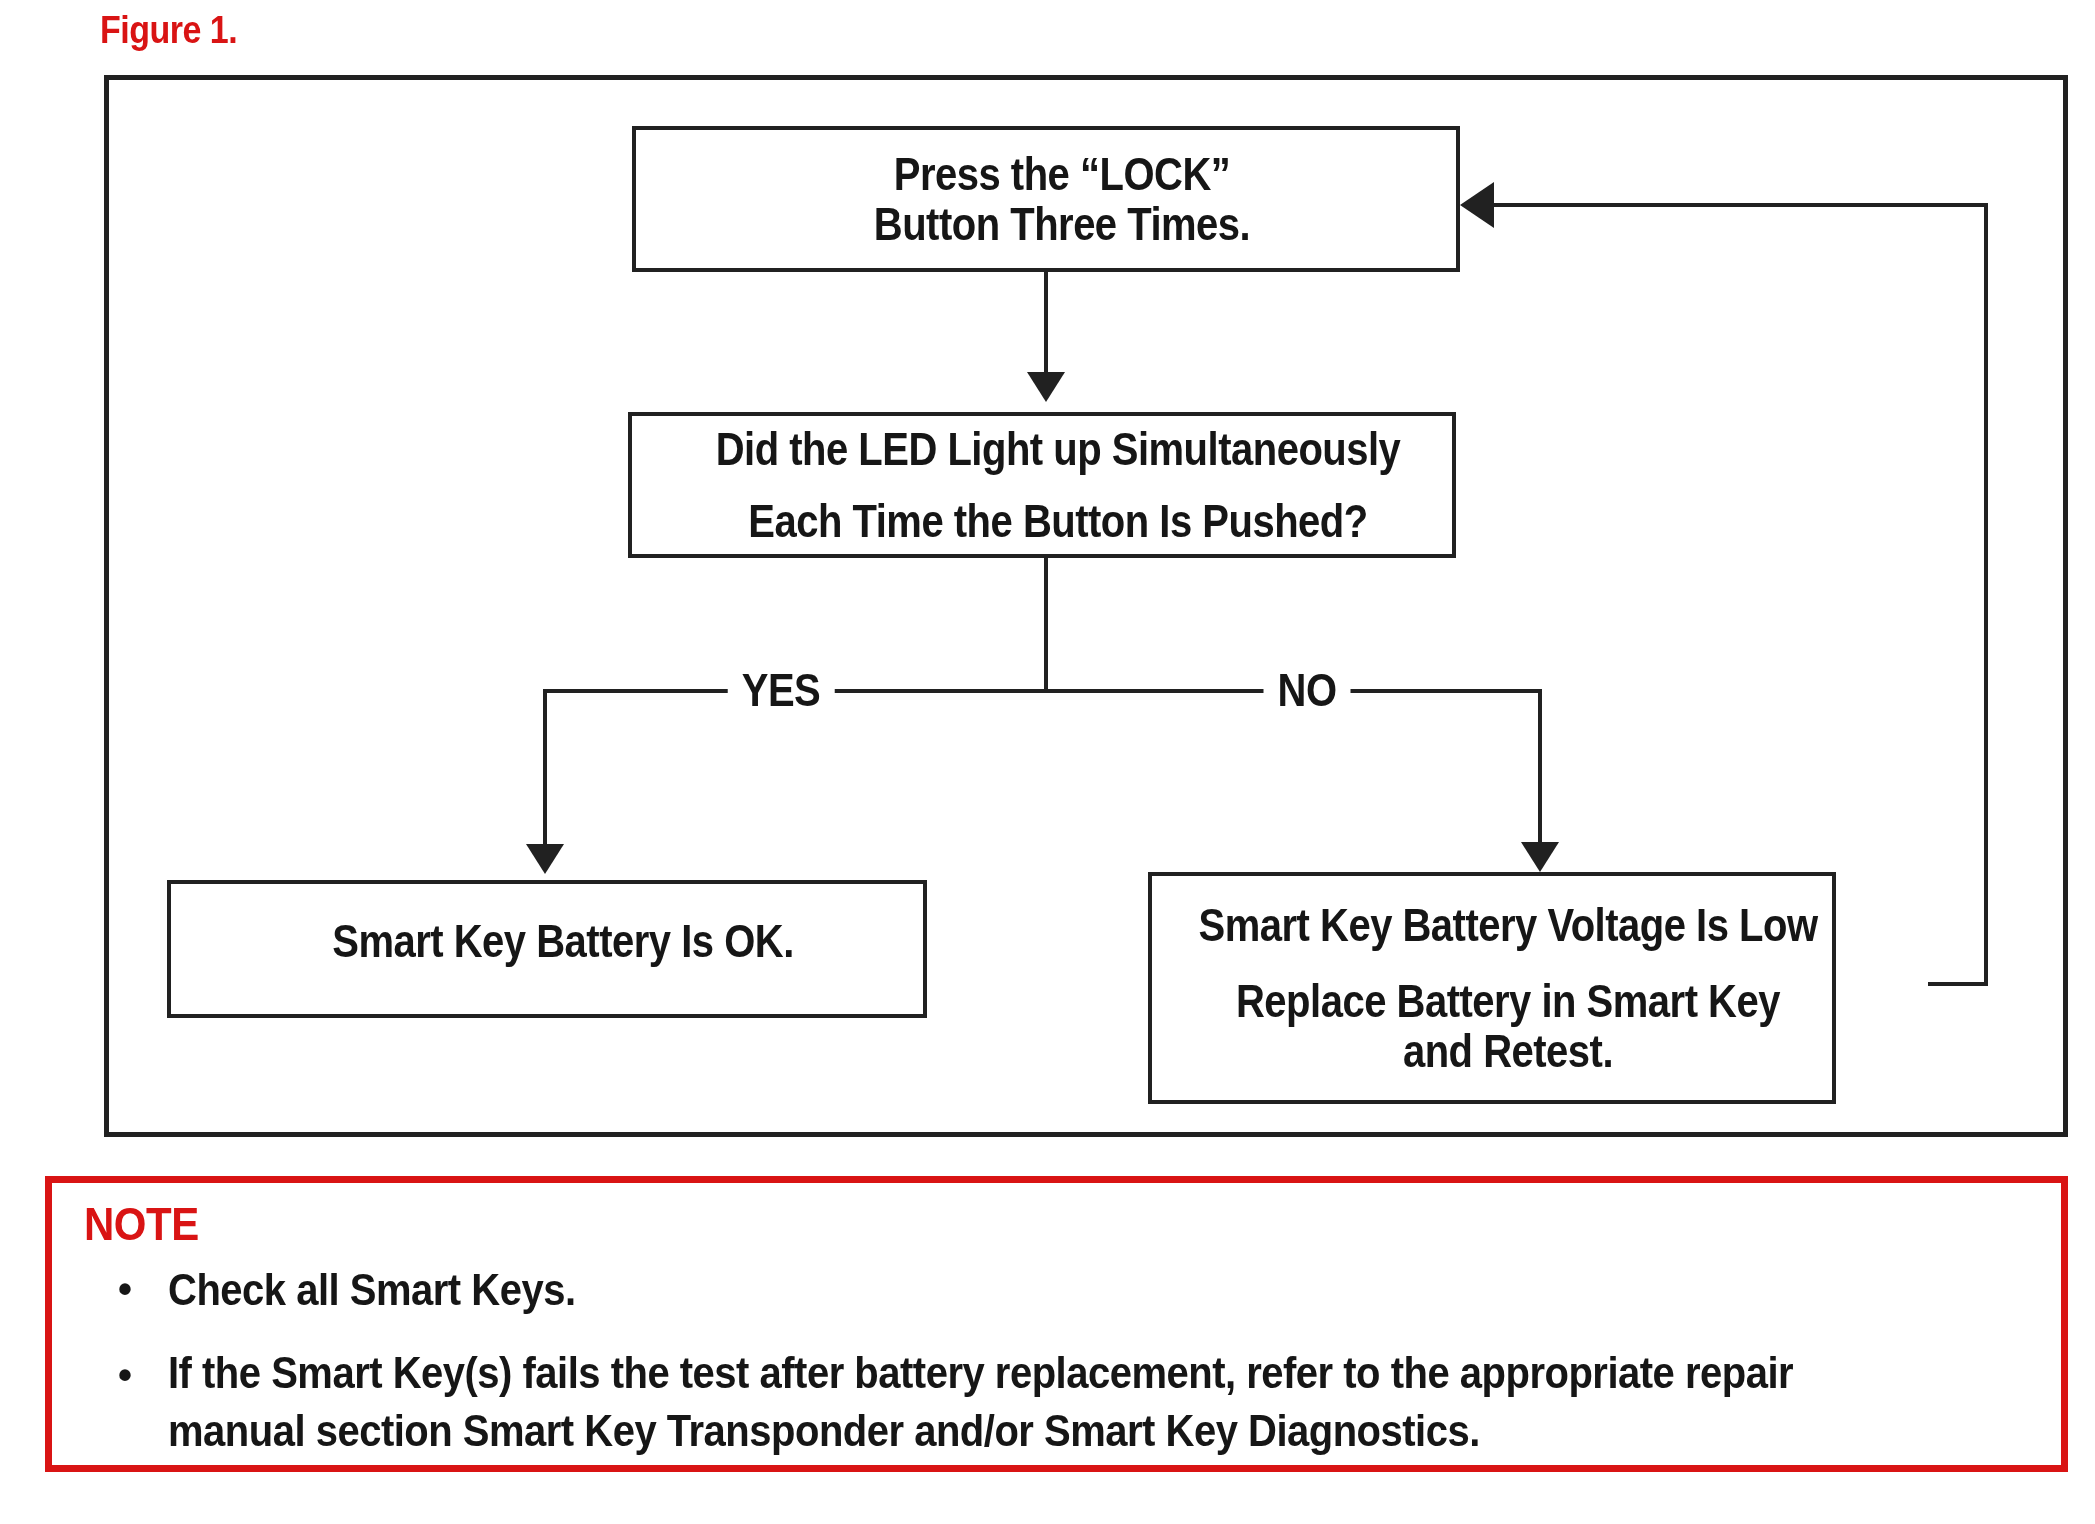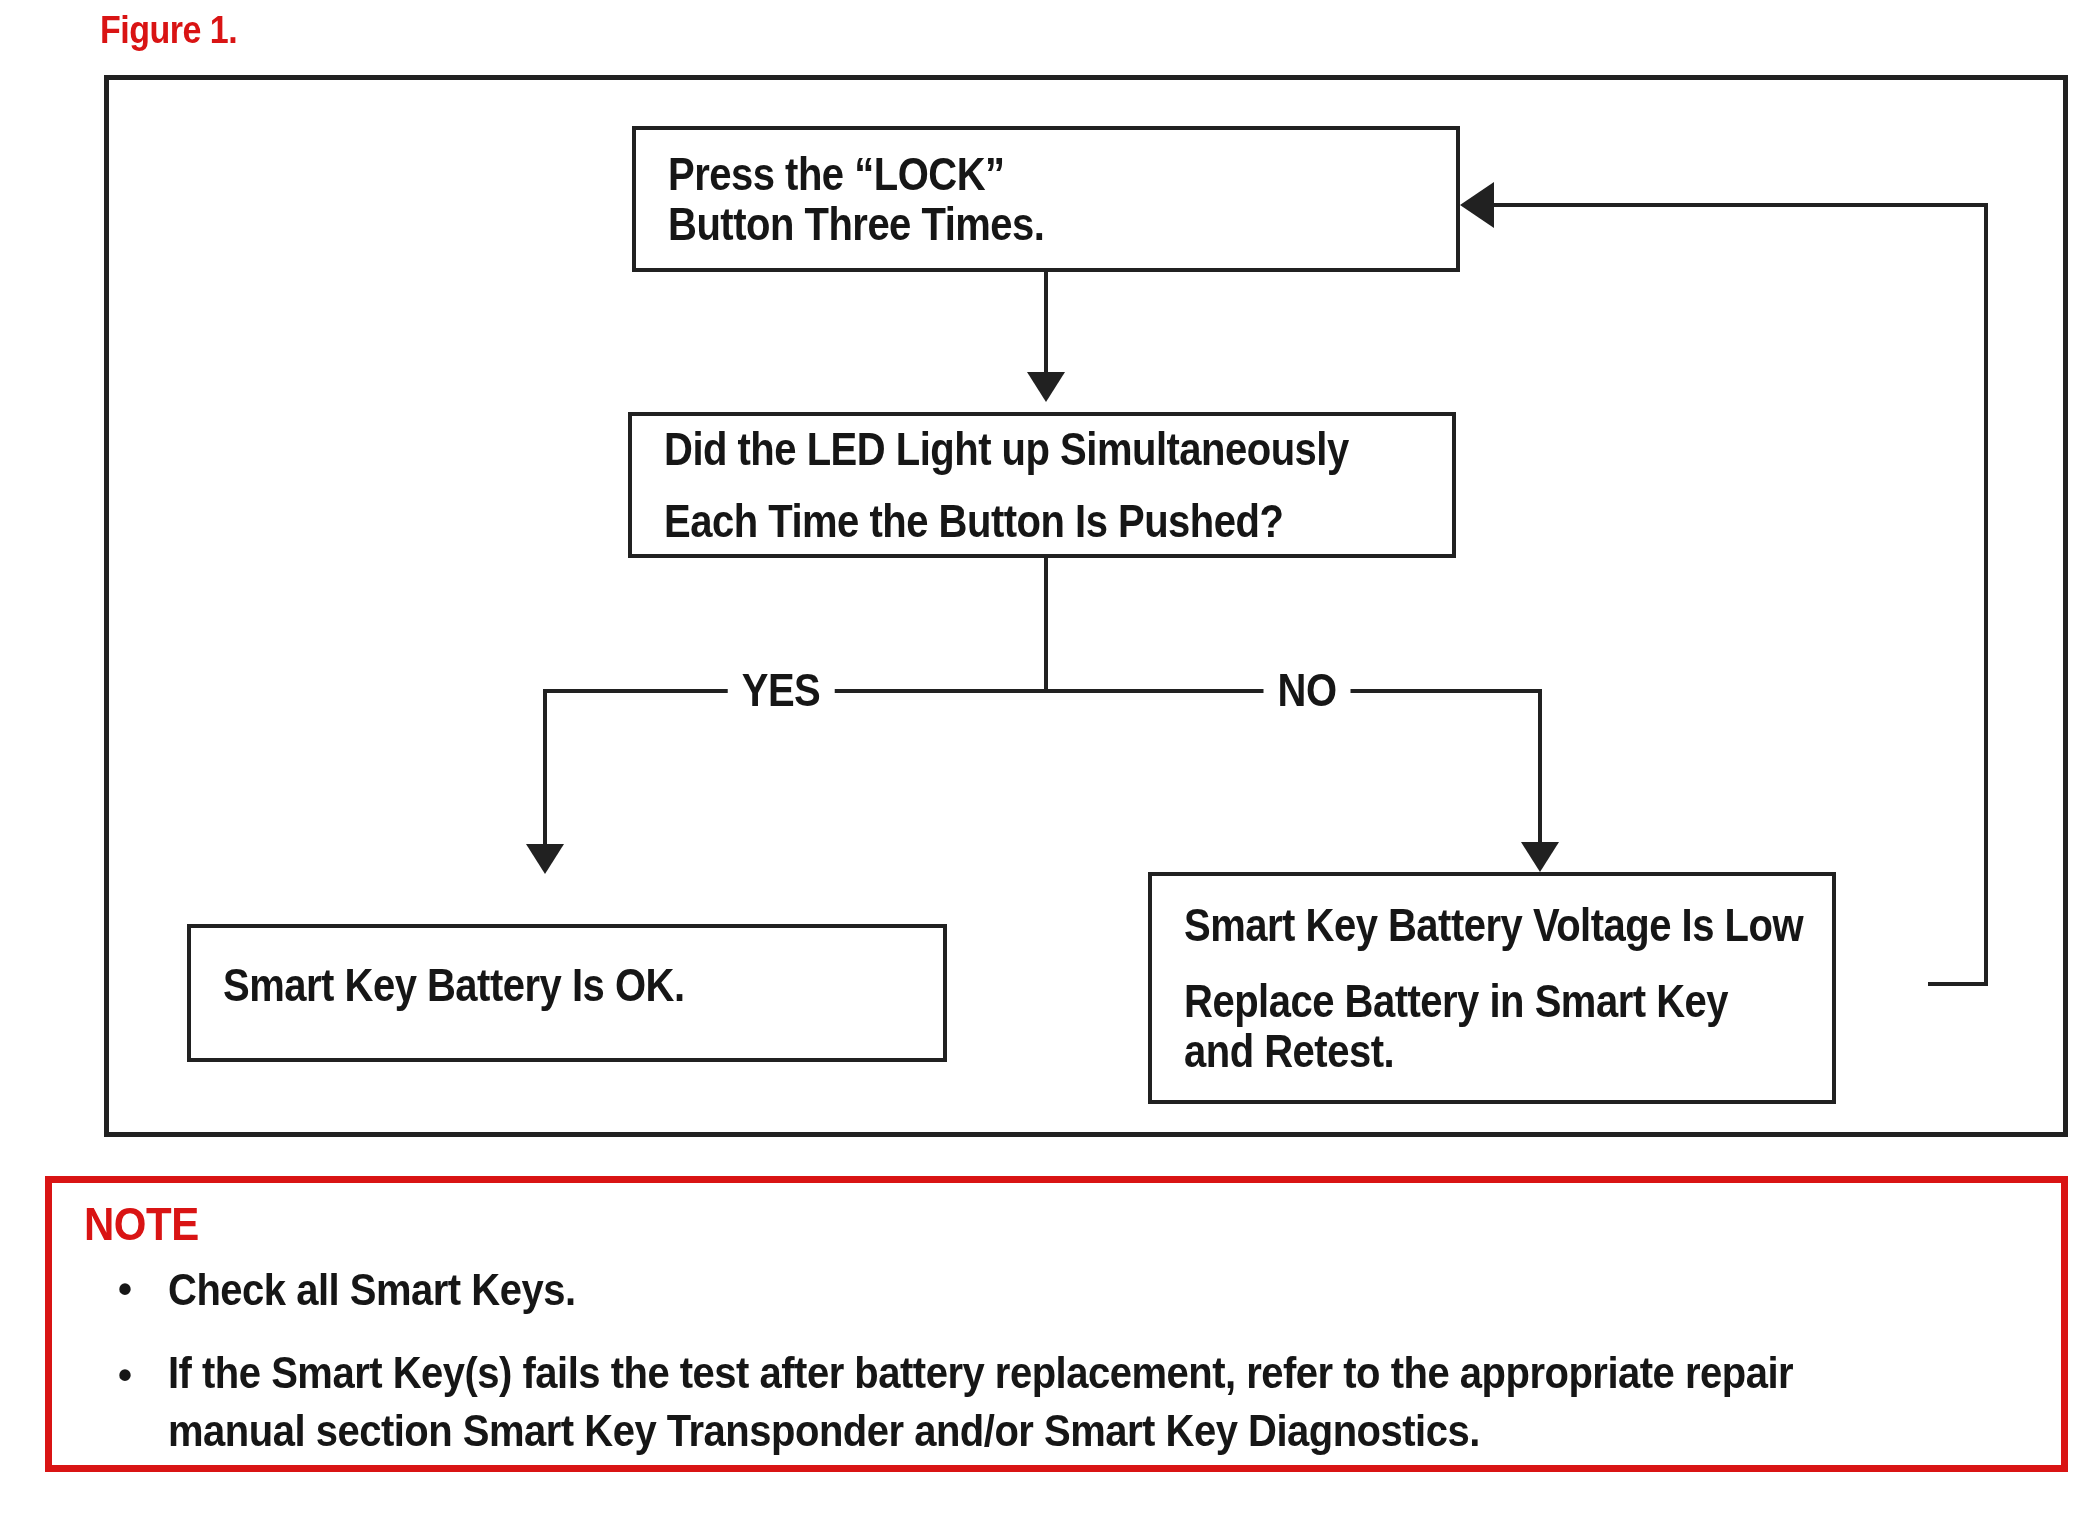--- a/index.html
+++ b/index.html
@@ -40,21 +40,21 @@
   }
   .frame-inner { position: relative; width: 100%; height: 100%; }
 
   .fbox {
     position: absolute;
     box-sizing: border-box;
     border: 4px solid var(--black, #212121);
     background: #ffffff;
     display: flex;
     flex-direction: column;
-    align-items: flex-start;
+    align-items: center;
     justify-content: center;
     text-align: center;
     padding-left: 32px;
   }
   .fc-text {
     font-size: 40px;
     font-weight: bold;
     color: #161616;
     line-height: 50px;
     letter-spacing: -0.5px;
@@ -168,21 +168,21 @@
       <div class="line" style="left:935px; top:478px; width:4px; height:135px;"></div>
 
       <div class="line" style="left:436px; top:609px; width:995px; height:4px;"></div>
 
       <div class="branch-label" style="left:672px; top:586px;">YES</div>
       <div class="branch-label" style="left:1198px; top:586px;">NO</div>
 
       <div class="line" style="left:434px; top:609px; width:4px; height:155px;"></div>
       <div class="tri-down" style="left:417px; top:764px;"></div>
 
-      <div class="fbox" style="left:78px; top:800px; width:760px; height:138px; padding-bottom:16px;margin-top:44px;">
+      <div class="fbox" style="left:58px; top:800px; width:760px; height:138px; padding-bottom:16px;">
         <div class="fc-text">Smart Key Battery Is OK.</div>
       </div>
 
       <div class="line" style="left:1429px; top:609px; width:4px; height:153px;"></div>
       <div class="tri-down" style="left:1412px; top:762px;"></div>
 
       <div class="fbox" style="left:1039px; top:792px; width:688px; height:232px;">
         <div class="fc-text">Smart Key Battery Voltage Is Low</div>
         <div class="vgap"></div>
         <div class="fc-text">Replace Battery in Smart Key</div>

